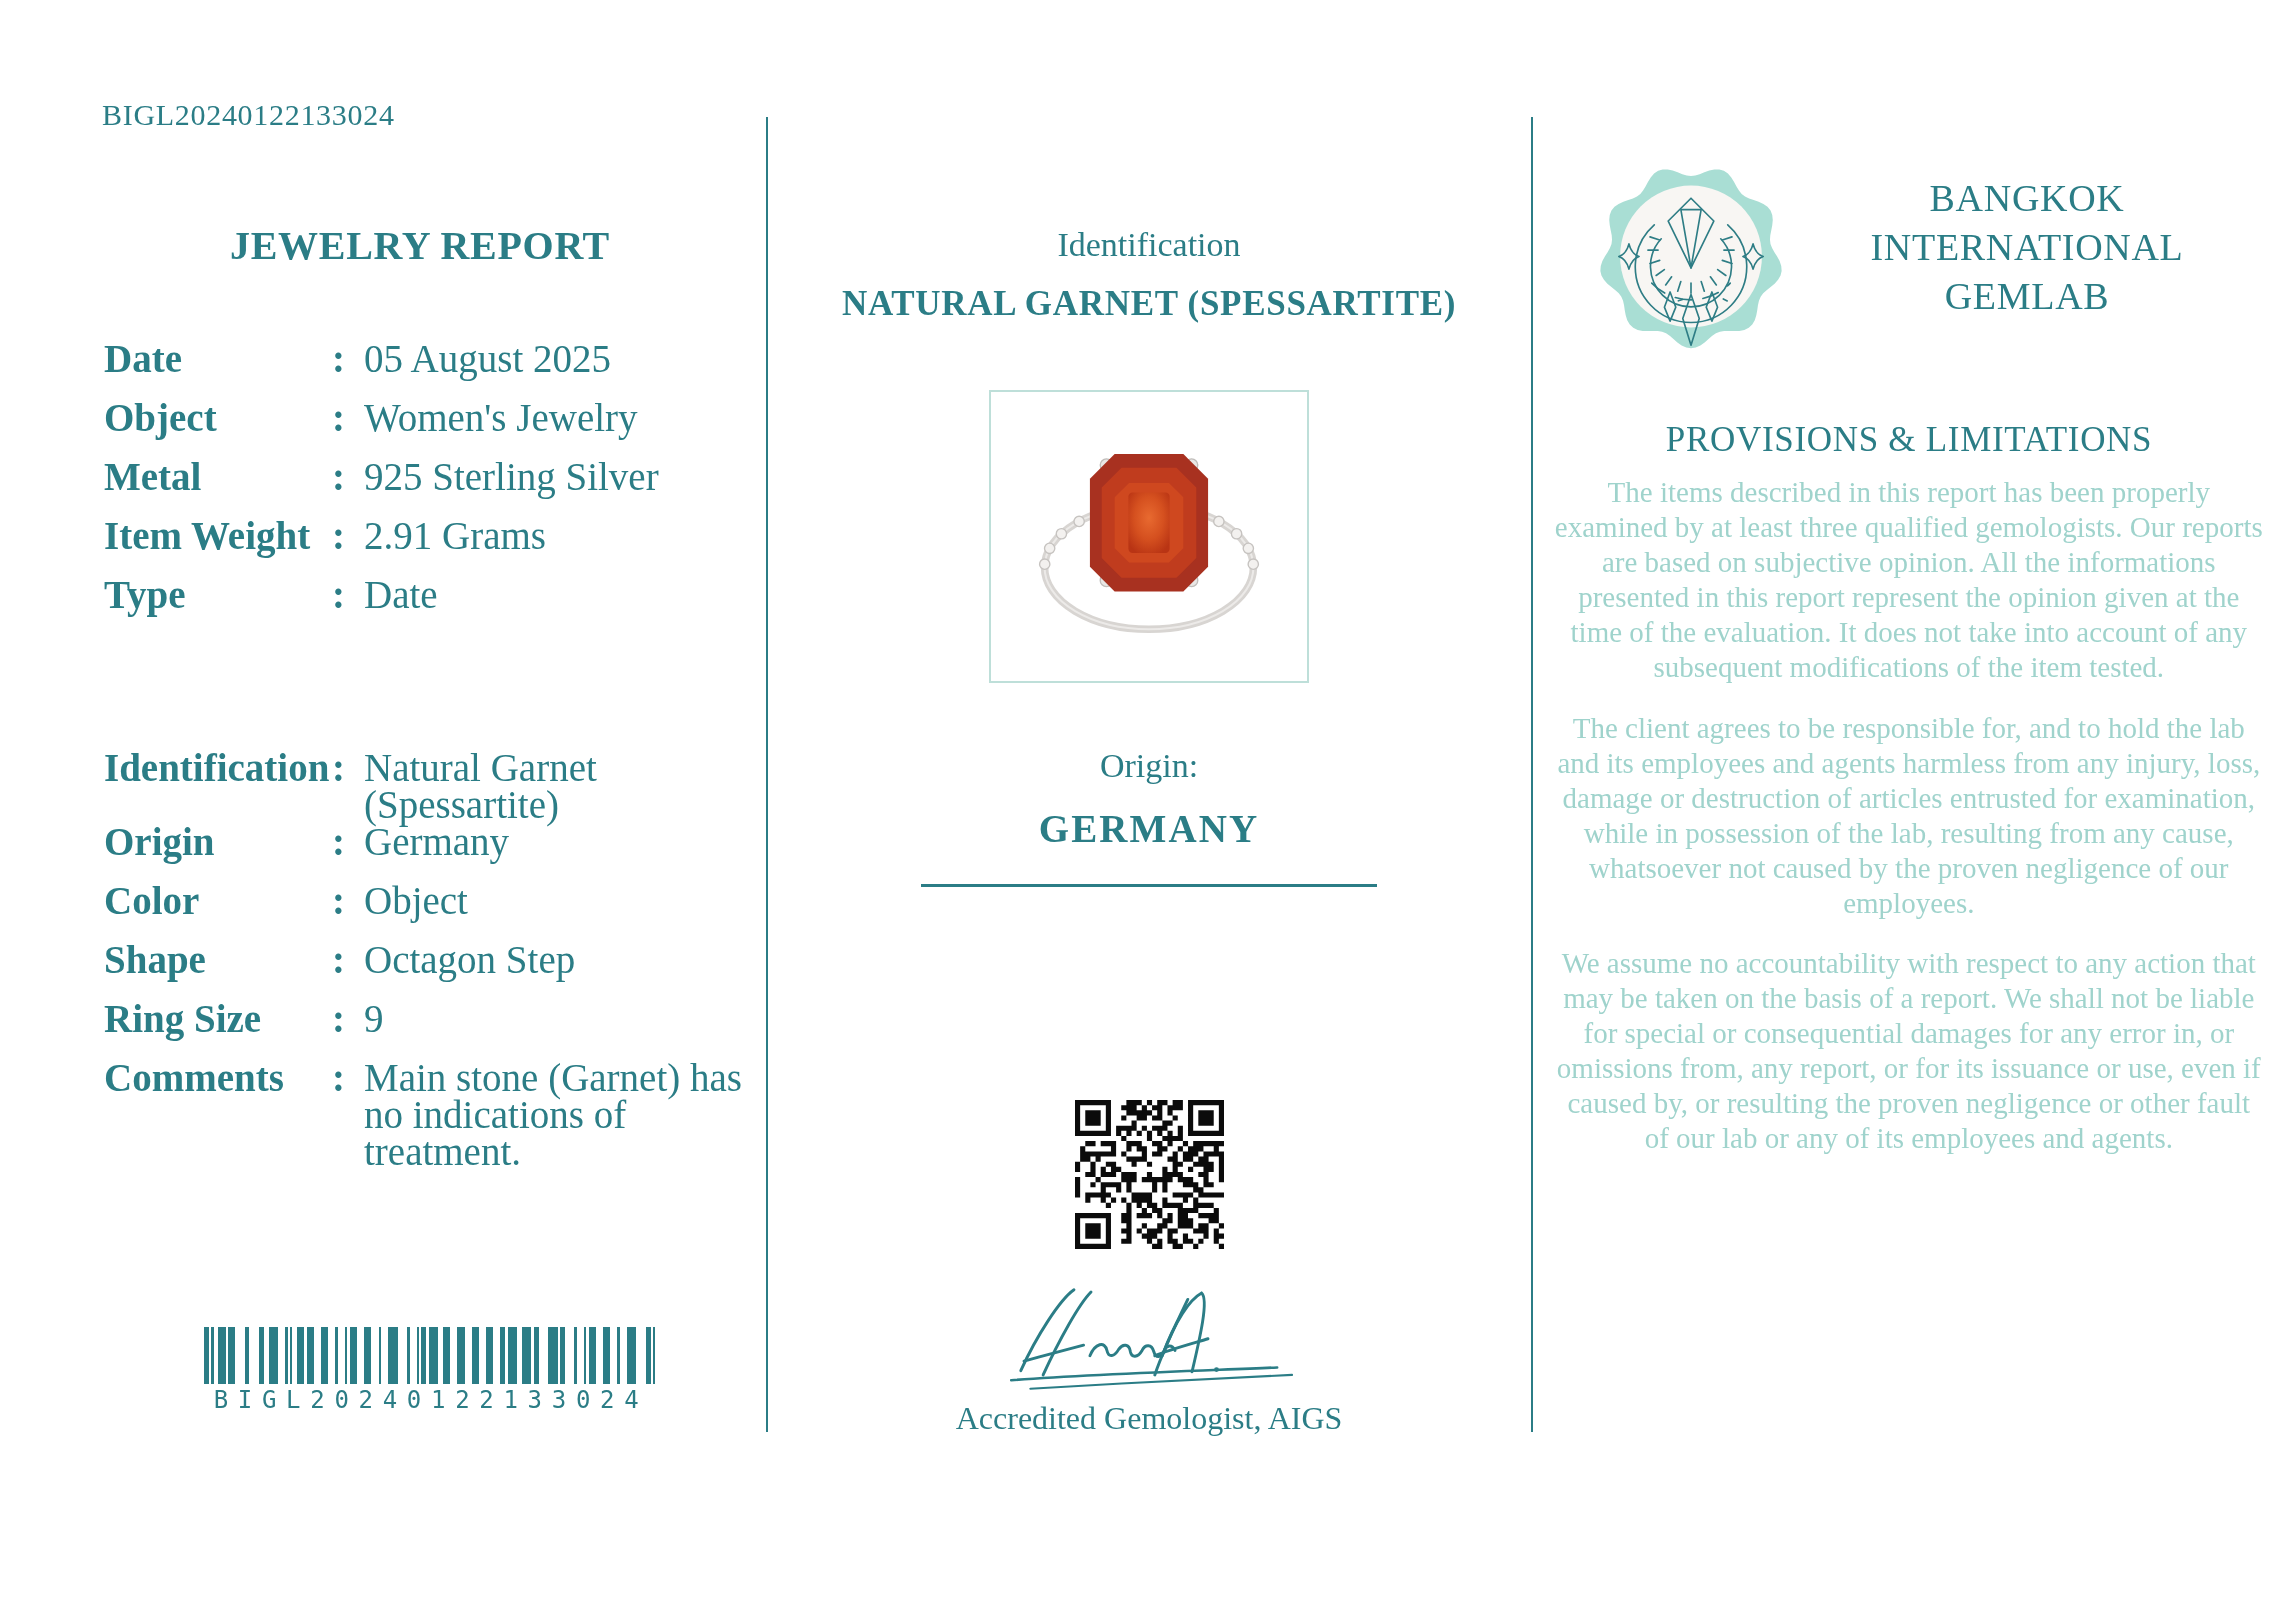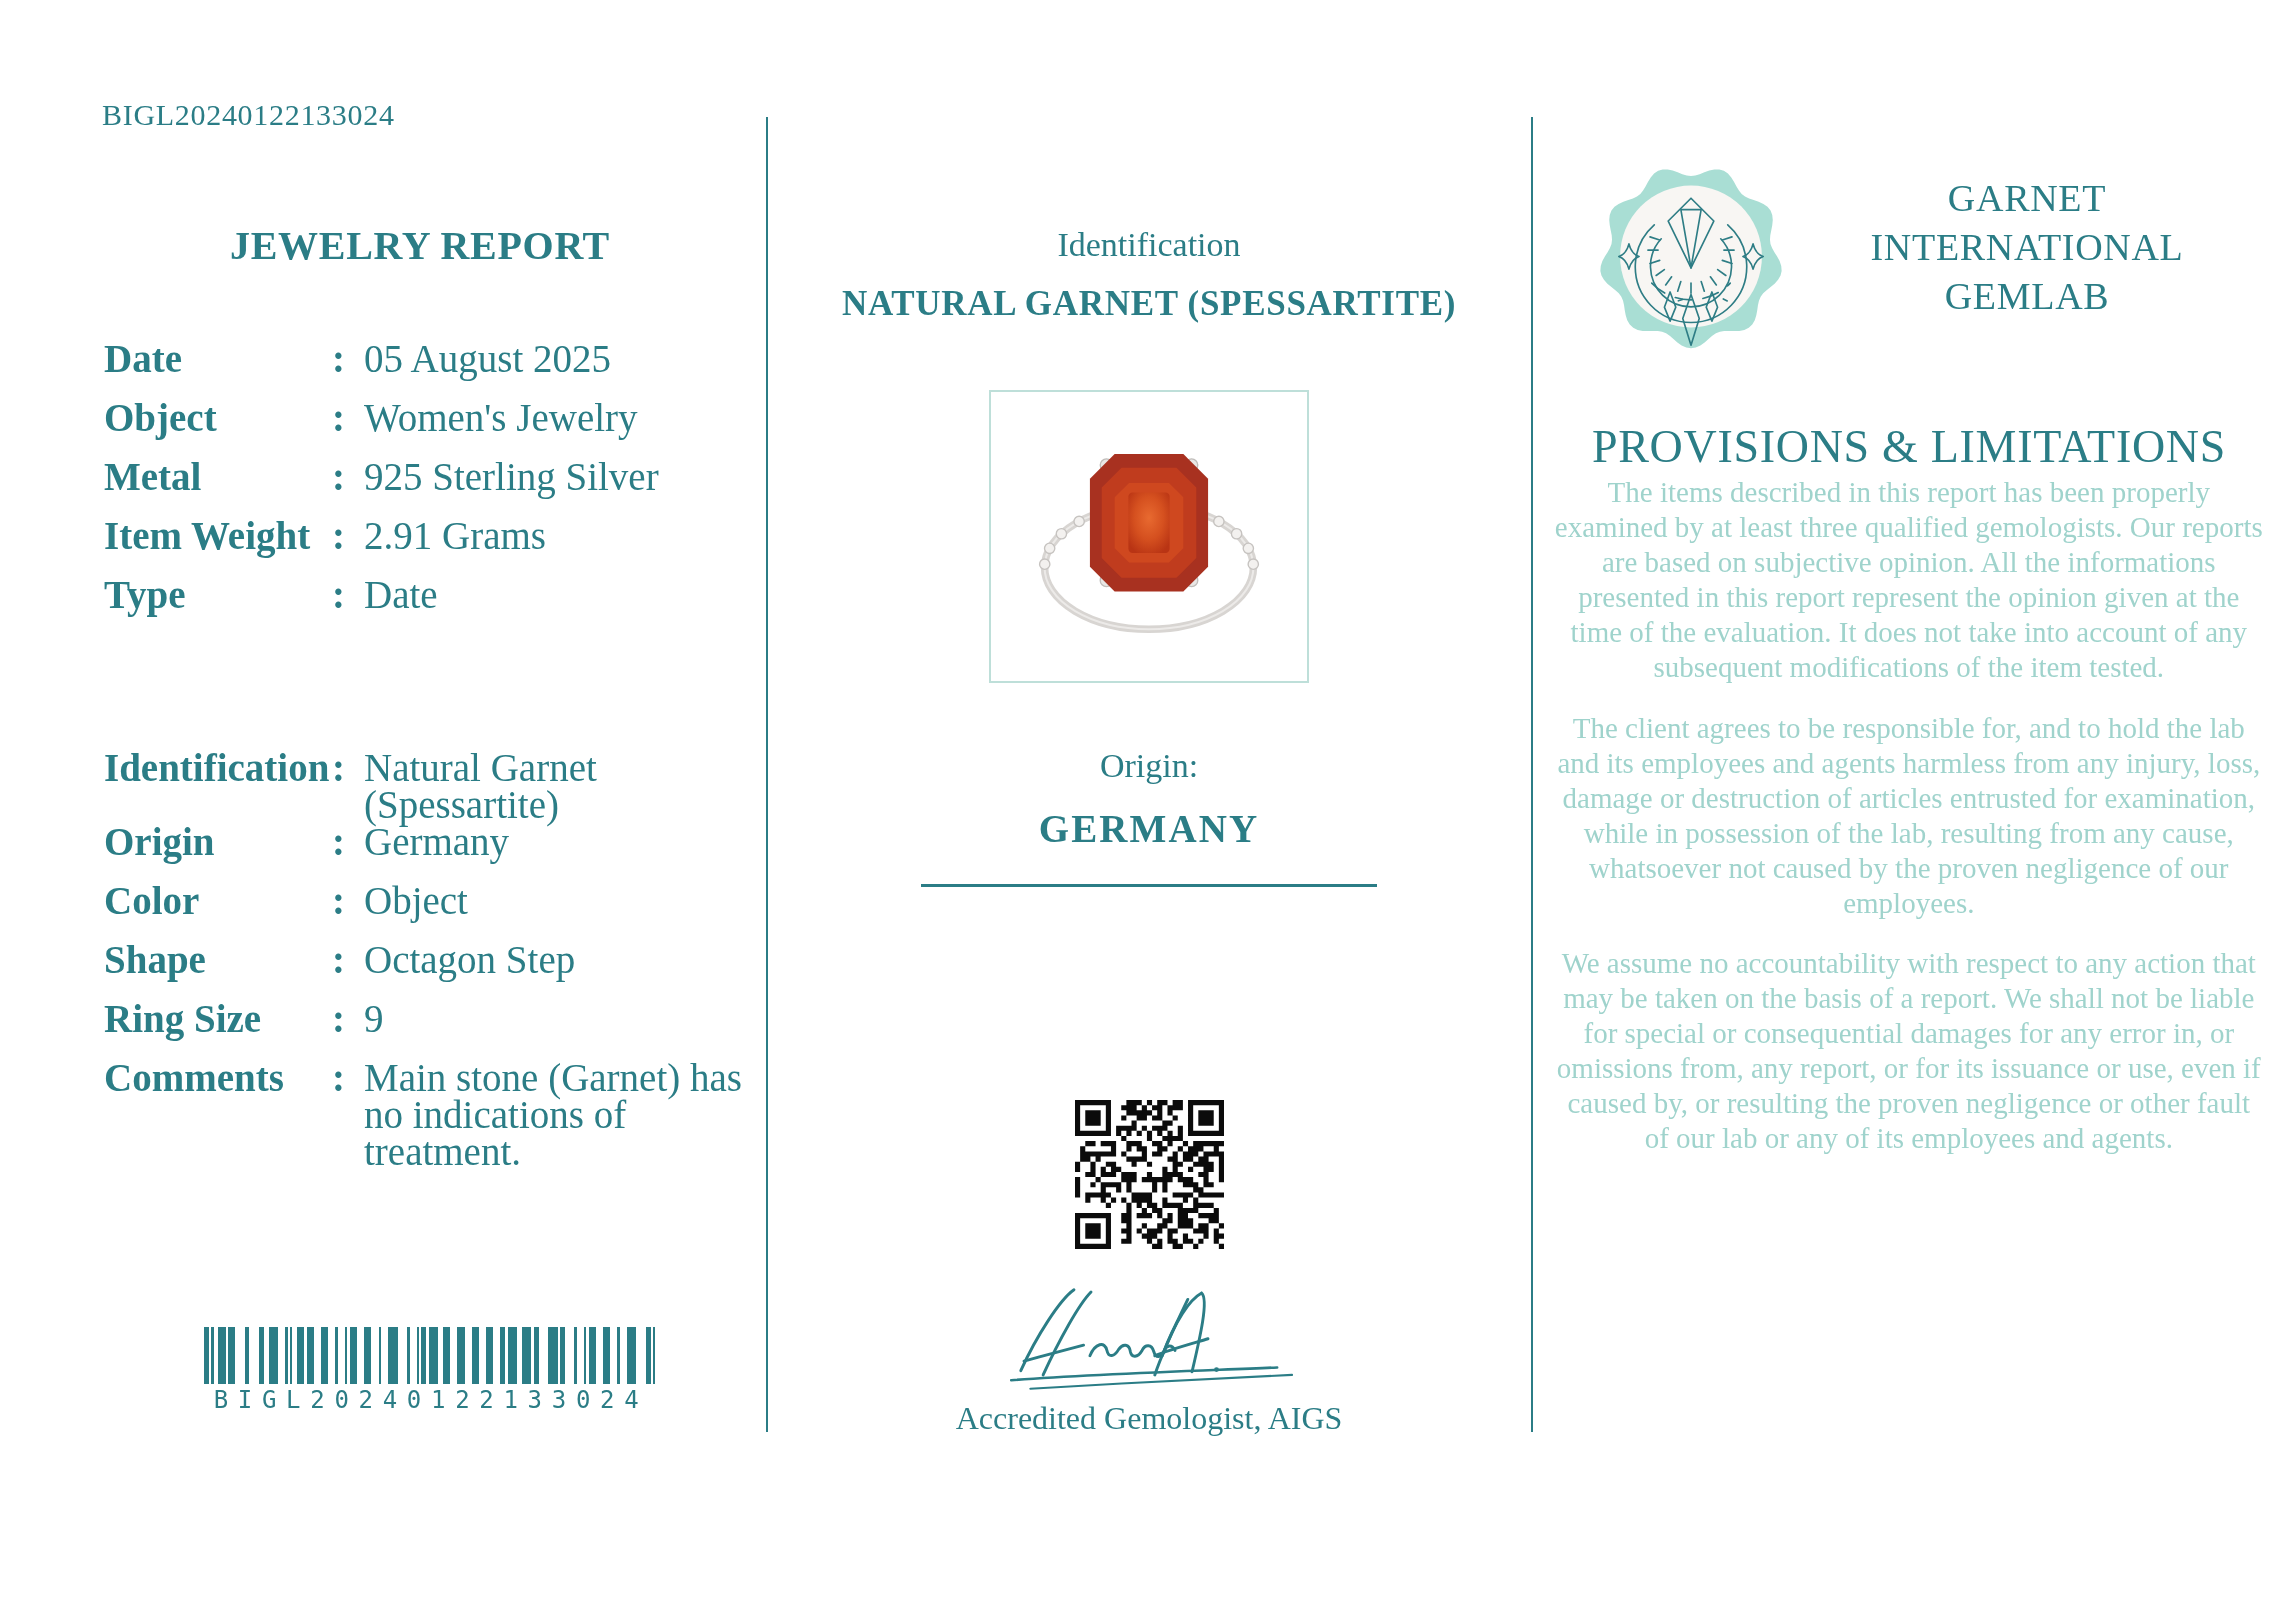--- a/index.html
+++ b/index.html
@@ -49,21 +49,21 @@
   .qr-box{position:absolute;top:1100px;left:302px;width:149px;height:149px;background:#fff;}
   .signature{position:absolute;top:1276px;left:159px;width:435px;height:117px;}
   .mid-accredited{position:absolute;top:1400px;width:100%;font-size:32px;text-align:center;}
 
   
   .right{position:absolute;left:1534px;top:0;width:750px;height:1617px;}
   .badge{position:absolute;left:62px;top:160px;width:190px;height:193px;}
   .lab-name{position:absolute;left:248px;top:174px;width:490px;text-align:center;
     font-size:38px;line-height:49px;letter-spacing:0.7px;}
   .prov-title{position:absolute;top:420px;left:0;width:100%;text-align:center;
-    font-size:46px;letter-spacing:0.7px;}
+    font-size:35px;letter-spacing:0.7px;}
   .prov-paragraphs{position:absolute;top:475px;left:19.3px;width:711px;text-align:center;
     font-size:29px;line-height:35px;color:var(--light);}
   .prov-paragraphs p{margin-bottom:25.5px;}
 </style>
 </head>
 <body>
 
 <div class="page">
 
   <div class="report-id">BIGL20240122133024</div>
@@ -299,21 +299,21 @@
         <path d="M52,130 Q56,146 68,150 Q56,154 52,170 Q48,154 36,150 Q48,146 52,130 Z"></path>
         <path d="M248,130 Q252,146 264,150 Q252,154 248,170 Q244,154 232,150 Q244,146 248,130 Z"></path>
         <path d="M150,210 L163,248 L150,290 L137,248 Z"></path>
         <path d="M117,206 L126,230 L117,252 L108,230 Z"></path>
         <path d="M183,206 L192,230 L183,252 L174,230 Z"></path>
         <path d="M130,220 l9,-3 M201,217 l8,4" stroke-dasharray="7 7"></path>
       </g>
     </svg>
 
     <div class="lab-name">
-      <div>GARNET</div>
+      <div>BANGKOK</div>
       <div>INTERNATIONAL</div>
       <div>GEMLAB</div>
     </div>
 
     <div class="prov-title">PROVISIONS &amp; LIMITATIONS</div>
 
     <div class="prov-paragraphs">
       <p>The items described in this report has been properly examined by at least three qualified gemologists. Our reports are based on subjective opinion. All the informations presented in this report represent the opinion given at the time of the evaluation. It does not take into account of any subsequent modifications of the item tested.</p>
       <p>The client agrees to be responsible for, and to hold the lab and its employees and agents harmless from any injury, loss, damage or destruction of articles entrusted for examination, while in possession of the lab, resulting from any cause, whatsoever not caused by the proven negligence of our employees.</p>
       <p>We assume no accountability with respect to any action that may be taken on the basis of a report. We shall not be liable for special or consequential damages for any error in, or omissions from, any report, or for its issuance or use, even if caused by, or resulting the proven negligence or other fault of our lab or any of its employees and agents.</p>

